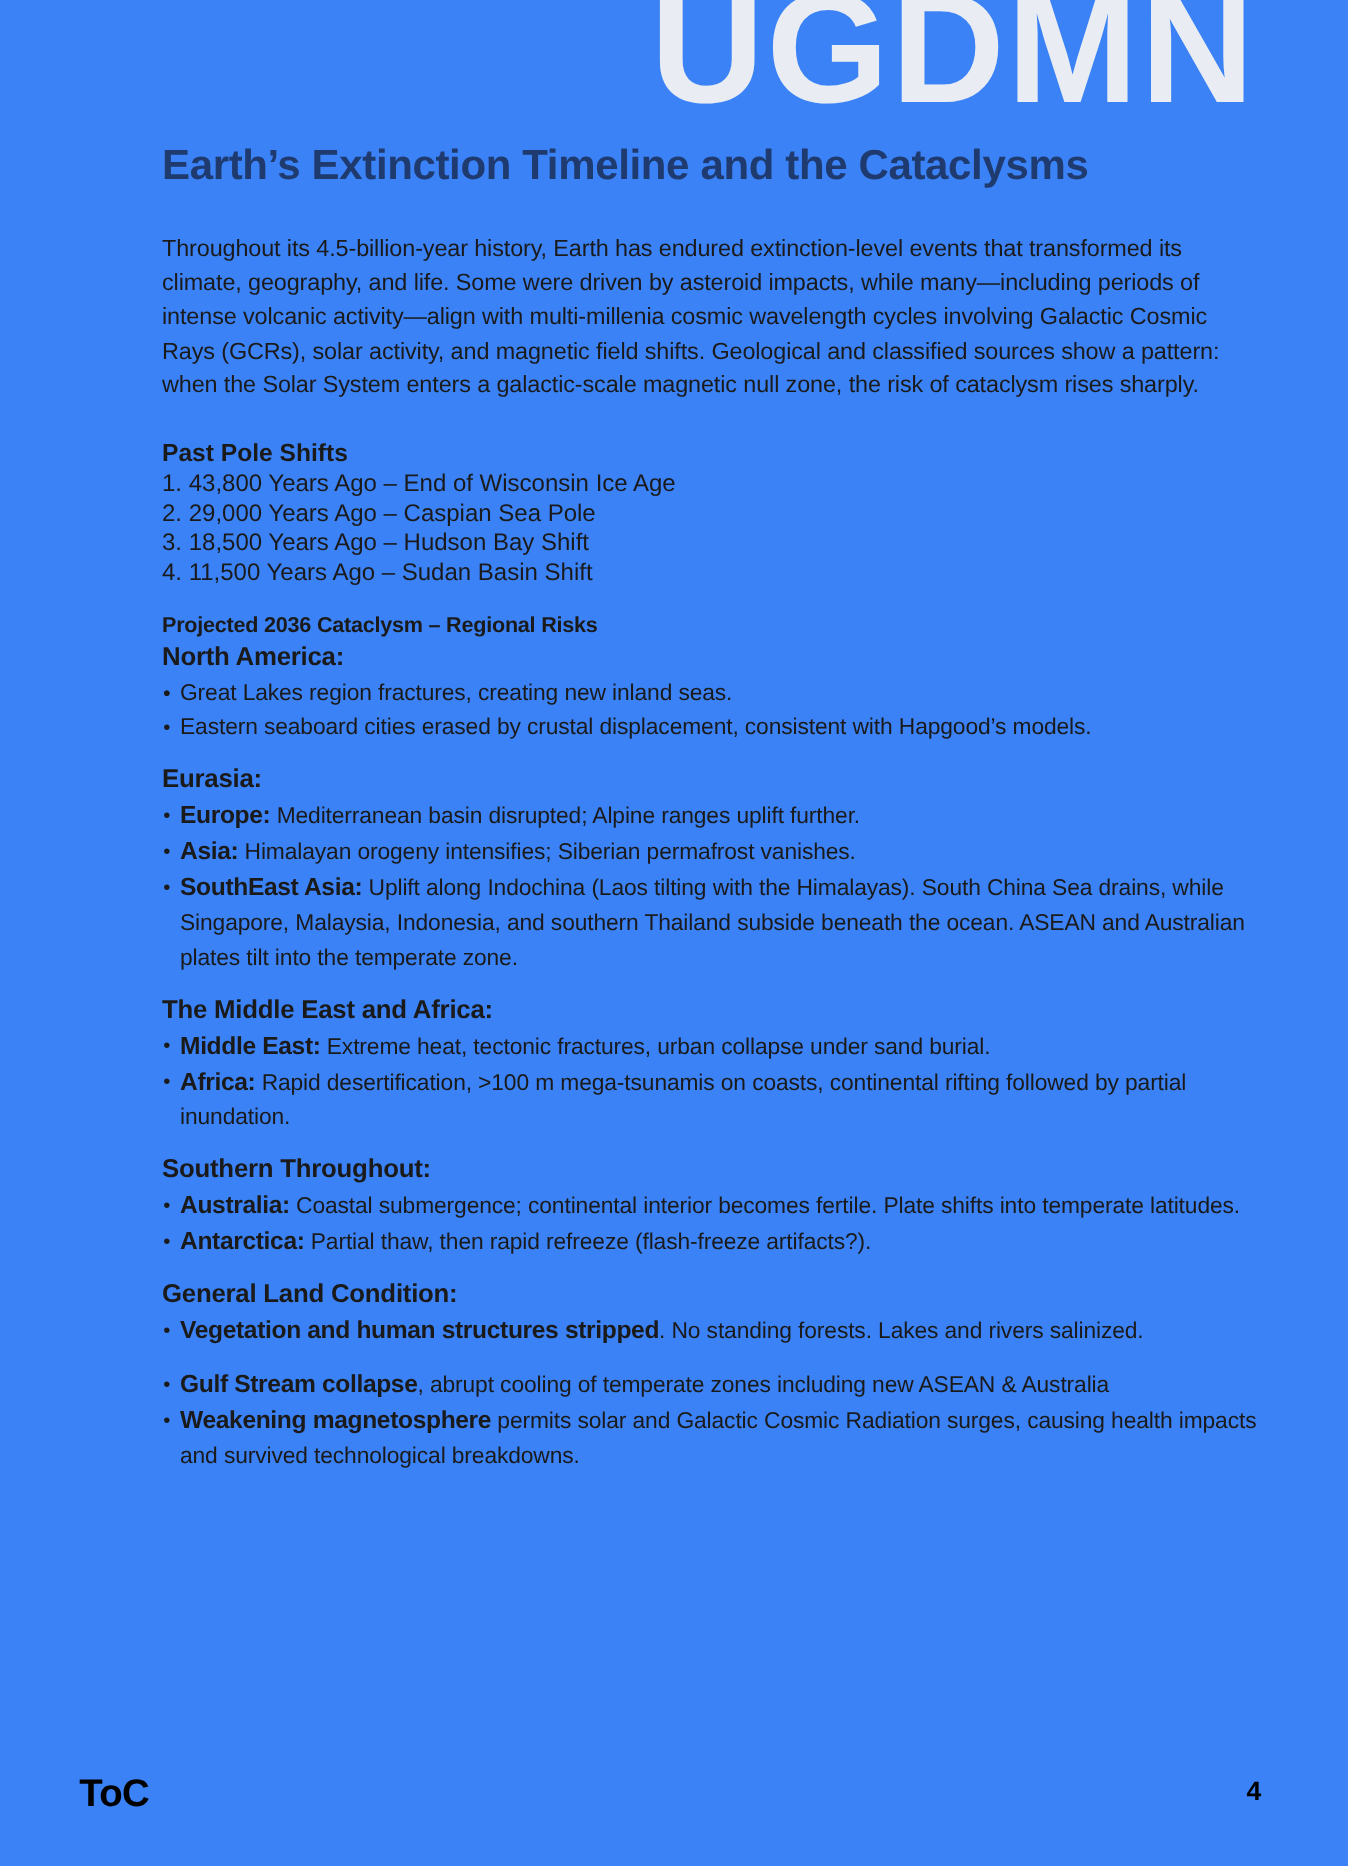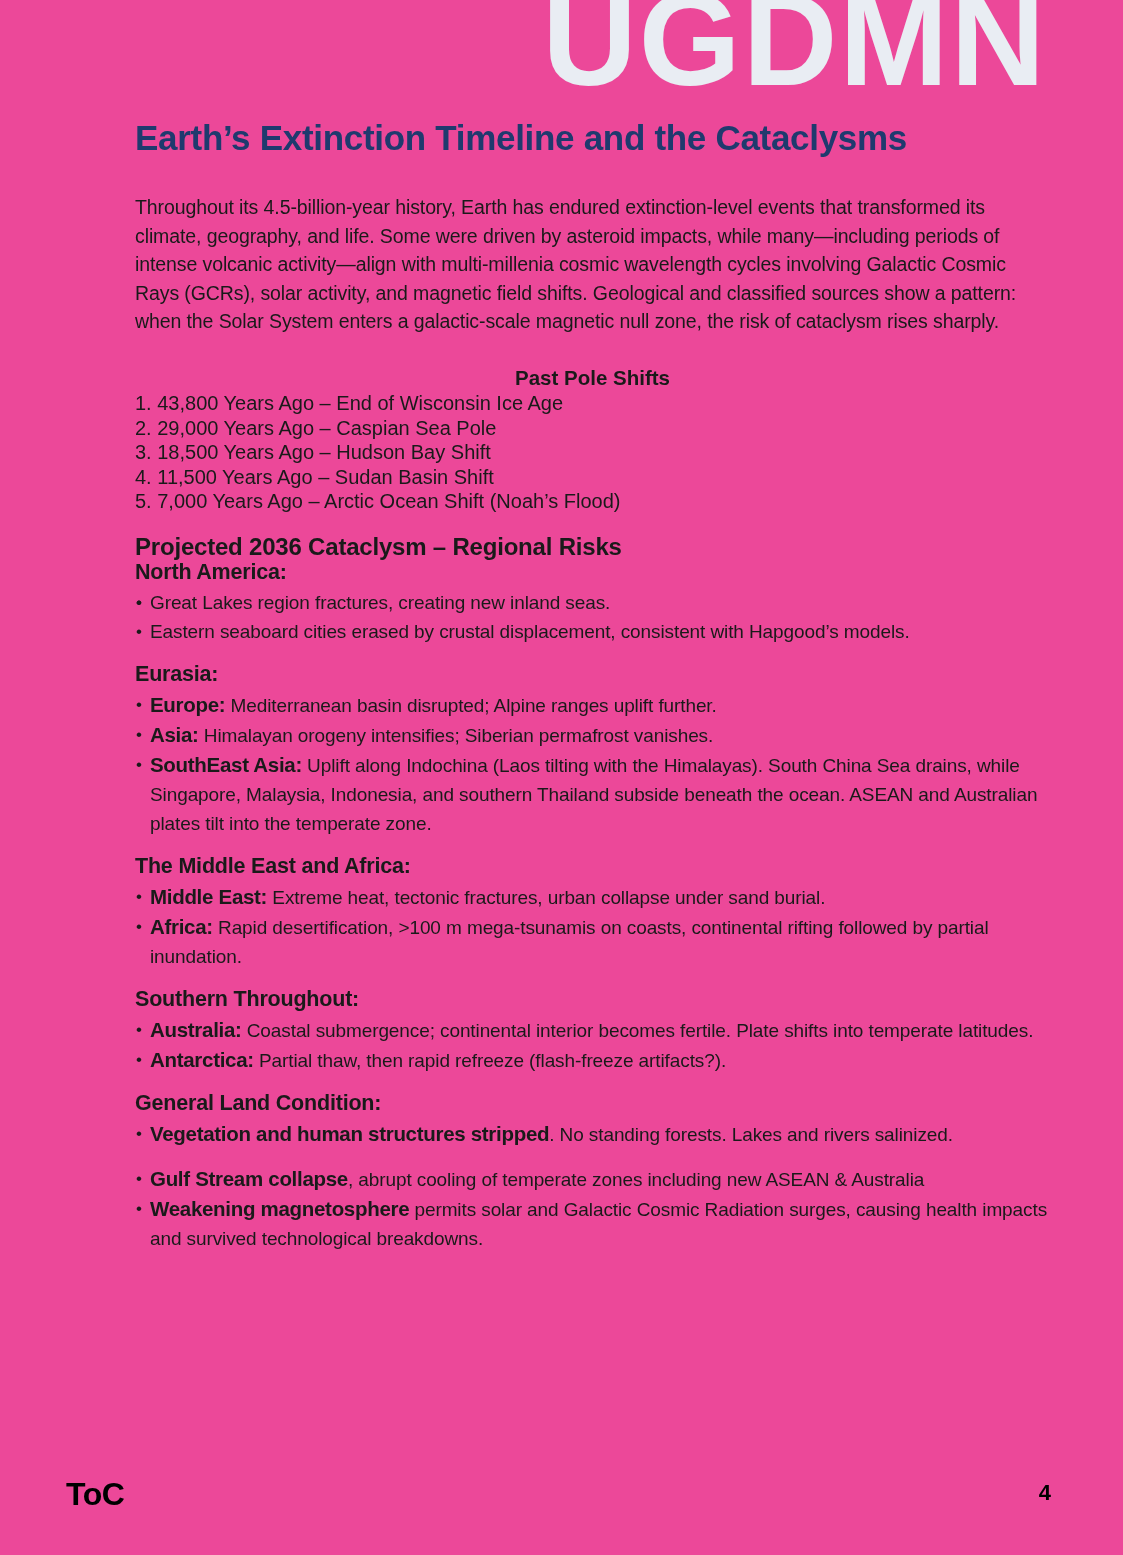--- a/index.html
+++ b/index.html
@@ -1,20 +1,20 @@
 <!DOCTYPE html>
 <html><head>
 <meta charset="utf-8">
 <style>
   html, body { margin: 0; padding: 0; background: #ffffff; }
   .page {
     position: relative;
     width: 1123px;
     height: 1555px;
-    background: #ec4899;
+    background: #3b82f6;
     overflow: hidden;
     font-family: "Liberation Sans", sans-serif;
     color: #1a1a1a;
   }
   .watermark {
     position: absolute;
     top: -26px;
     right: 76px;
     font-size: 131px;
     font-weight: bold;
@@ -40,29 +40,28 @@
     font-size: 19.5px;
     line-height: 28.6px;
     letter-spacing: -0.1px;
   }
   .pole { margin-top: 29px; }
   .pole-heading {
     margin: 0;
     font-size: 20.5px;
     line-height: 26px;
     font-weight: bold;
-    text-align: center;
   }
   .pole-item {
     font-size: 20px;
     line-height: 24.6px;
   }
   .kicker {
     margin-top: 21px;
-    font-size: 24px;
+    font-size: 18px;
     line-height: 23px;
     font-weight: bold;
     letter-spacing: -0.2px;
   }
   .doc-section { margin-top: 15px; }
   .doc-section.first { margin-top: 1px; }
   .sec-heading {
     margin: 0 0 3px 0;
     font-size: 21.5px;
     line-height: 26px;
@@ -118,21 +117,20 @@
 
     <p class="intro">Throughout its 4.5-billion-year history, Earth has endured extinction-level events that transformed its climate, geography, and life. Some were driven by asteroid impacts, while many—including periods of intense volcanic activity—align with multi-millenia cosmic wavelength cycles involving Galactic Cosmic Rays (GCRs), solar activity, and magnetic field shifts. Geological and classified sources show a pattern: when the Solar System enters a galactic-scale magnetic null zone, the risk of cataclysm rises sharply.</p>
 
     <section class="pole">
       <h2 class="pole-heading">Past Pole Shifts</h2>
       <div id="pole-list">
           <div class="pole-item">1. 43,800 Years Ago – End of Wisconsin Ice Age</div>
           <div class="pole-item">2. 29,000 Years Ago – Caspian Sea Pole</div>
           <div class="pole-item">3. 18,500 Years Ago – Hudson Bay Shift</div>
           <div class="pole-item">4. 11,500 Years Ago – Sudan Basin Shift</div>
-          <div class="pole-item">5. 7,000 Years Ago – Arctic Ocean Shift (Noah’s Flood)</div>
         </div>
     </section>
 
     <div class="kicker">Projected 2036 Cataclysm – Regional Risks</div>
 
     <div id="regional-sections">
         <section class="doc-section first">
           <h2 class="sec-heading">North America:</h2>
           <div class="bullet"><span class="dot">•</span></div>
           <div class="bullet"><span class="dot">•</span><span>Great Lakes region fractures, creating new inland seas.</span></div>

